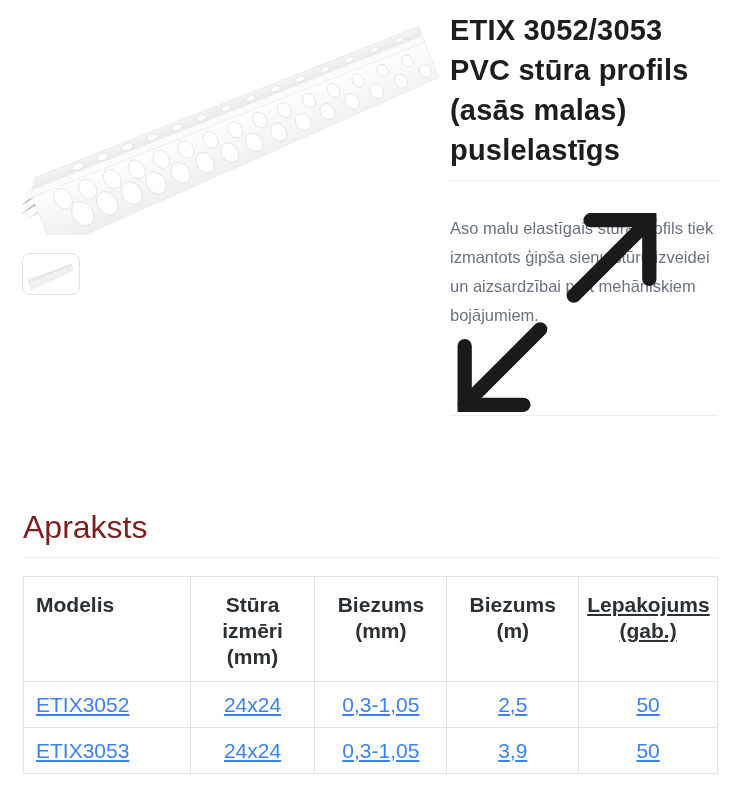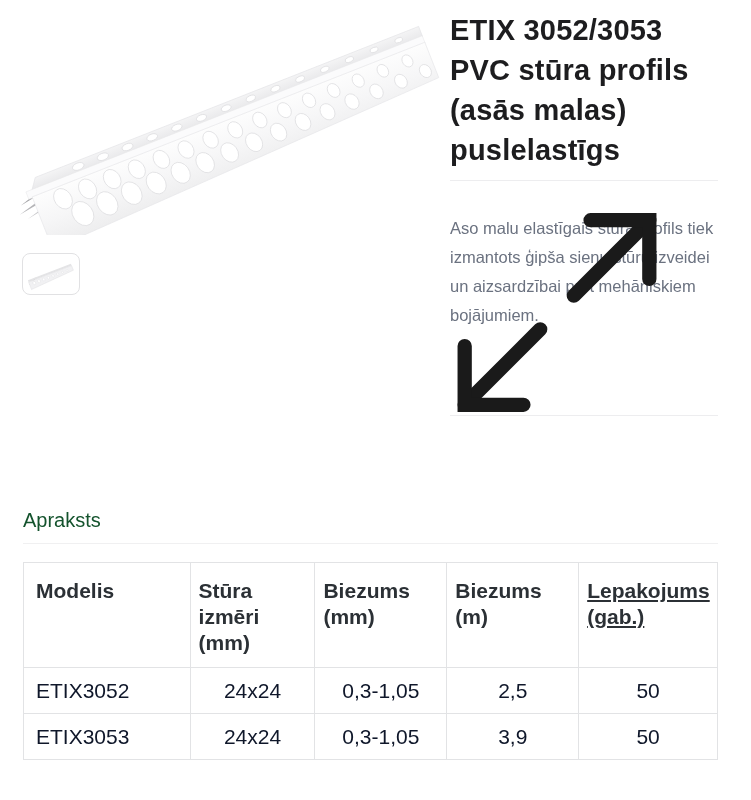--- a/index.html
+++ b/index.html
@@ -46,48 +46,49 @@
   .product-description {
     margin-top: 33px;
     font-size: 16.5px;
     line-height: 29px;
     color: #6b7280;
   }
   .divider-after-desc { margin-top: 85px; }
   .description-section { margin: 0 33px 0 23px; }
   .section-heading {
     margin-top: 93px;
-    font-size: 20px;
+    font-size: 32px;
     font-weight: 400;
-    color: #14532d;
+    color: #7f1d1d;
   }
   .divider-section { margin-top: 11px; border-top: 1px solid #f0f0f1; }
   table.spec-table {
     margin-top: 18px;
     width: 100%;
     border-collapse: collapse;
     table-layout: fixed;
   }
   .spec-table th, .spec-table td {
     border: 1px solid #e2e3e5;
     font-size: 21px;
   }
   .spec-table th {
     vertical-align: top;
-    text-align: left;
+    text-align: center;
     font-weight: 700;
     color: #2b3035;
     line-height: 26px;
     padding: 15px 8px 11px;
   }
   .spec-table td {
     text-align: center;
-    color: #0f172a;
+    color: #3b82f6;
     line-height: 21px;
     padding: 12px 8px;
+    text-decoration: underline;
   }
   .spec-table th.col-model, .spec-table td.col-model {
     text-align: left;
     padding-left: 12px;
   }
   .col-1 { width: 24%; } .col-2 { width: 18%; } .col-3 { width: 19%; }
   .col-4 { width: 19%; } .col-5 { width: 20%; text-decoration: underline; }
 </style>
 </head>
 <body>

